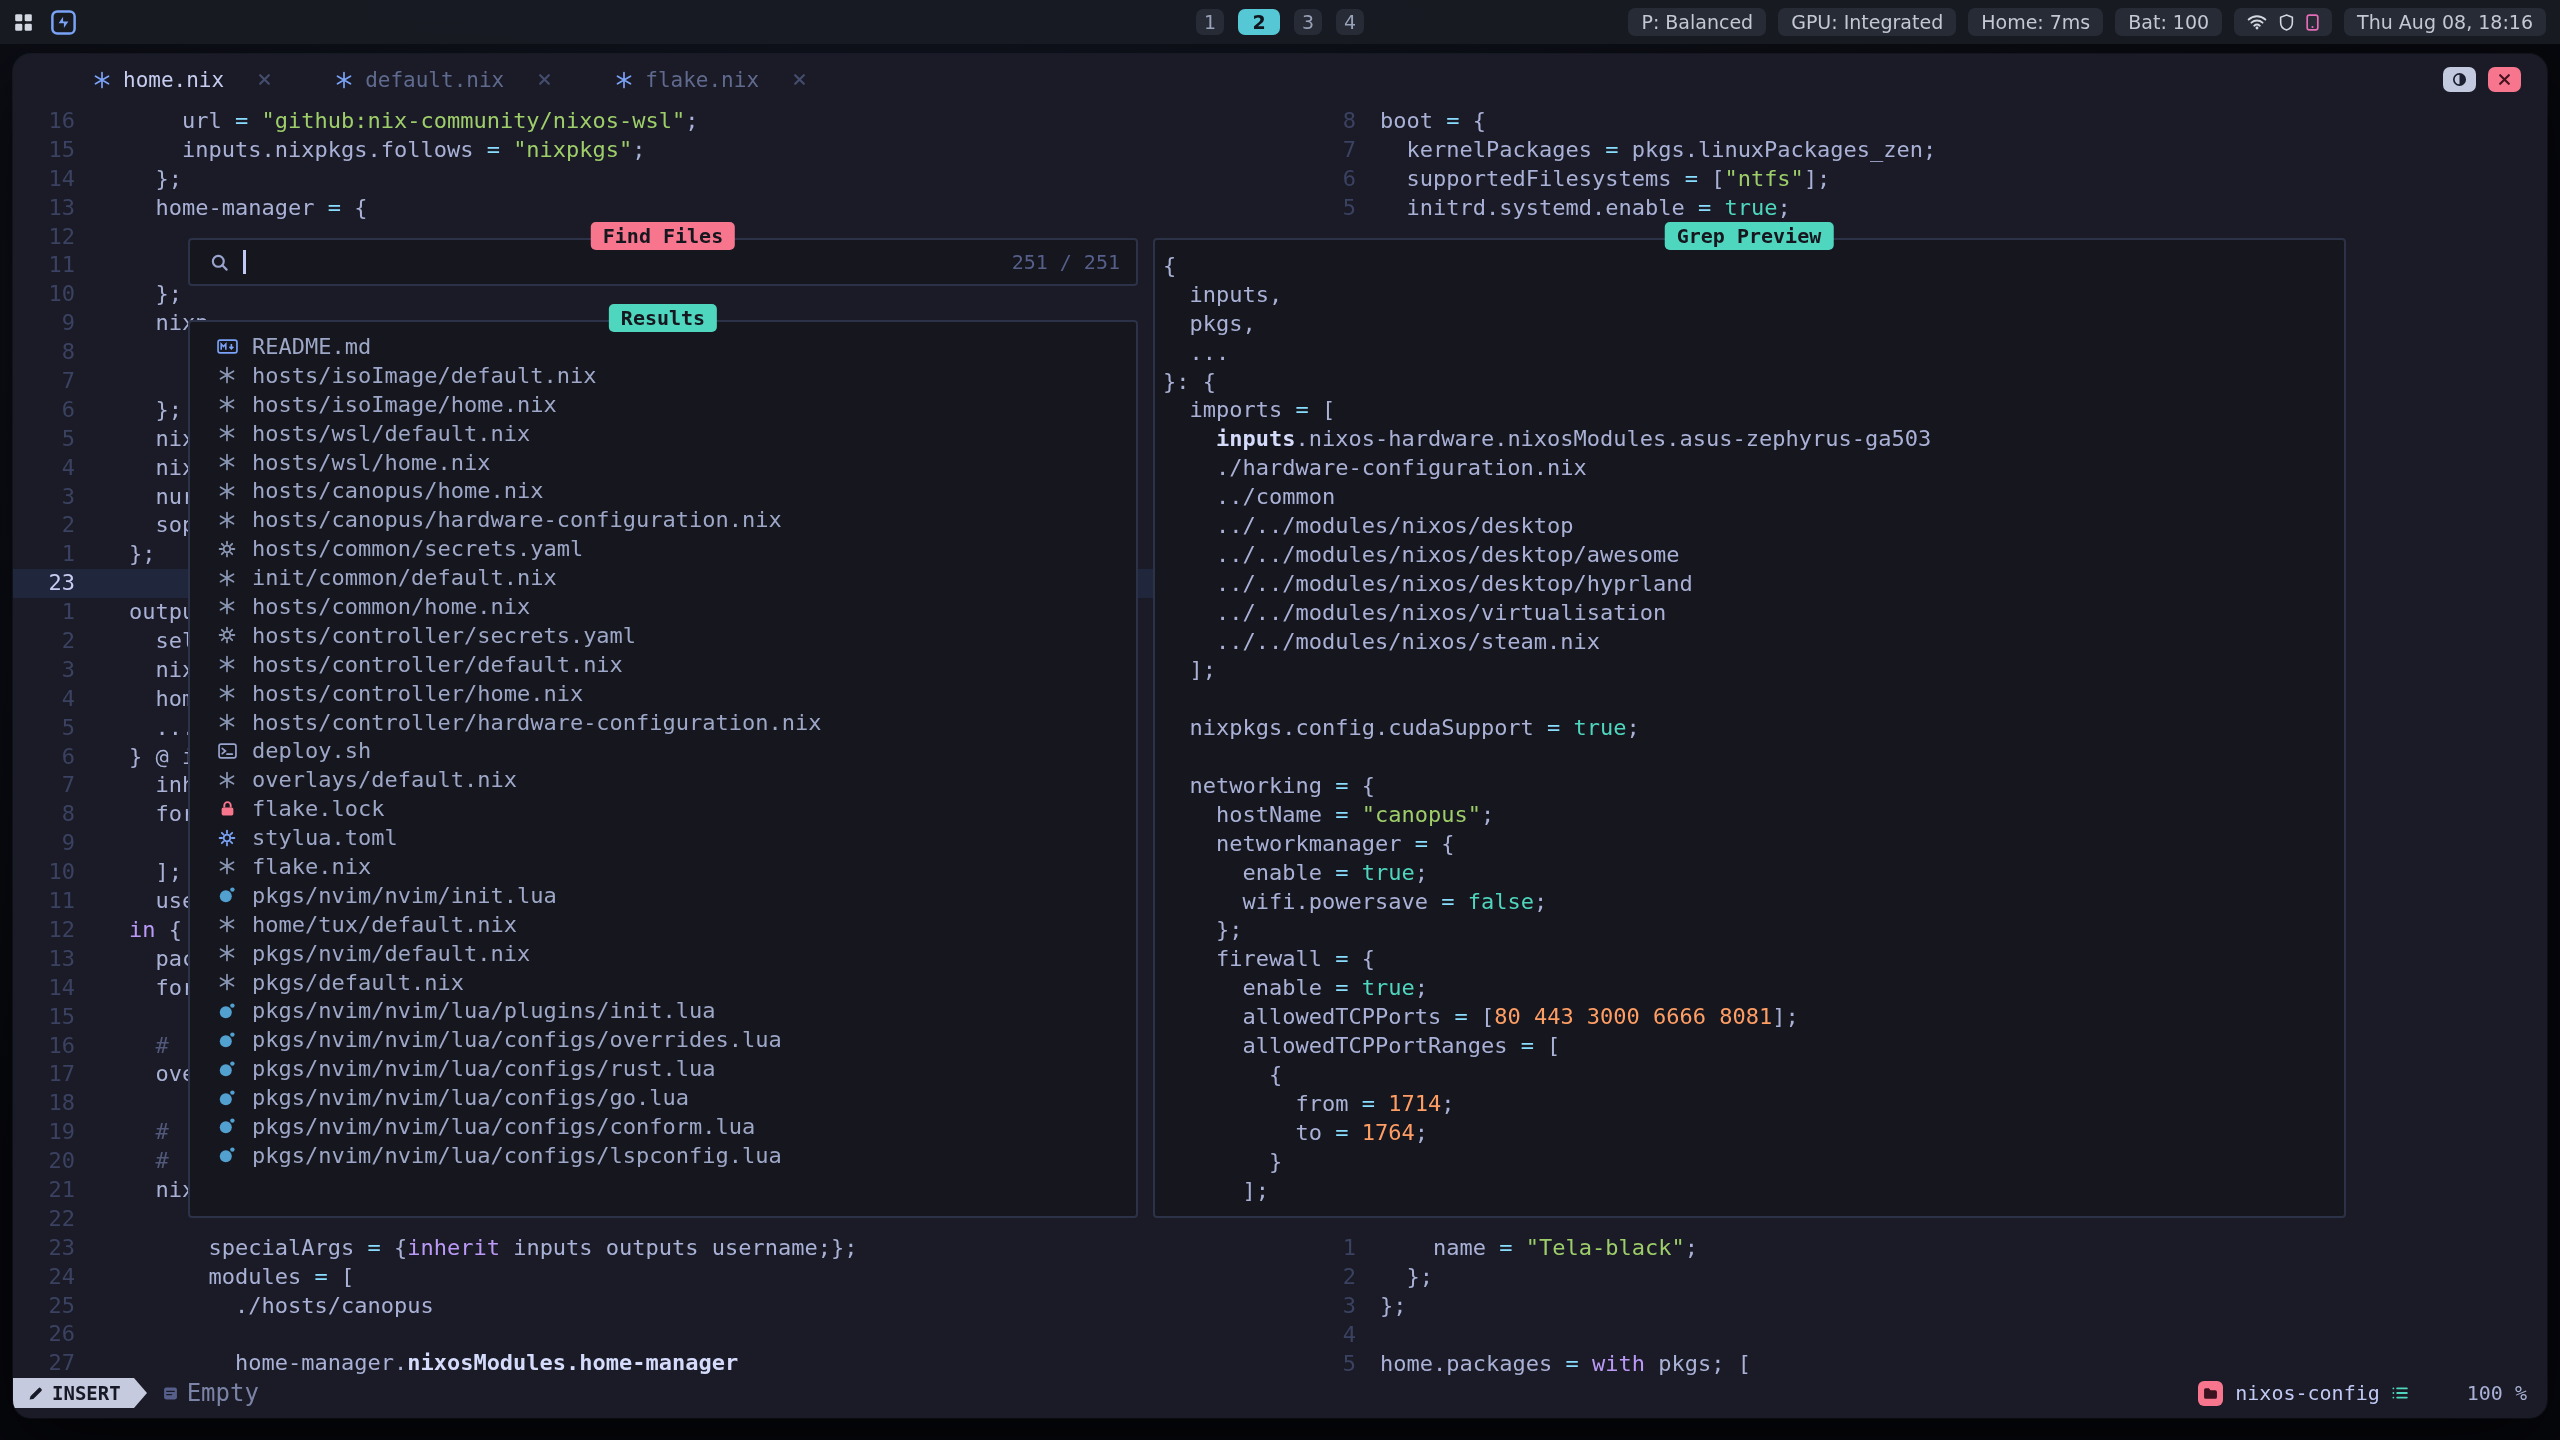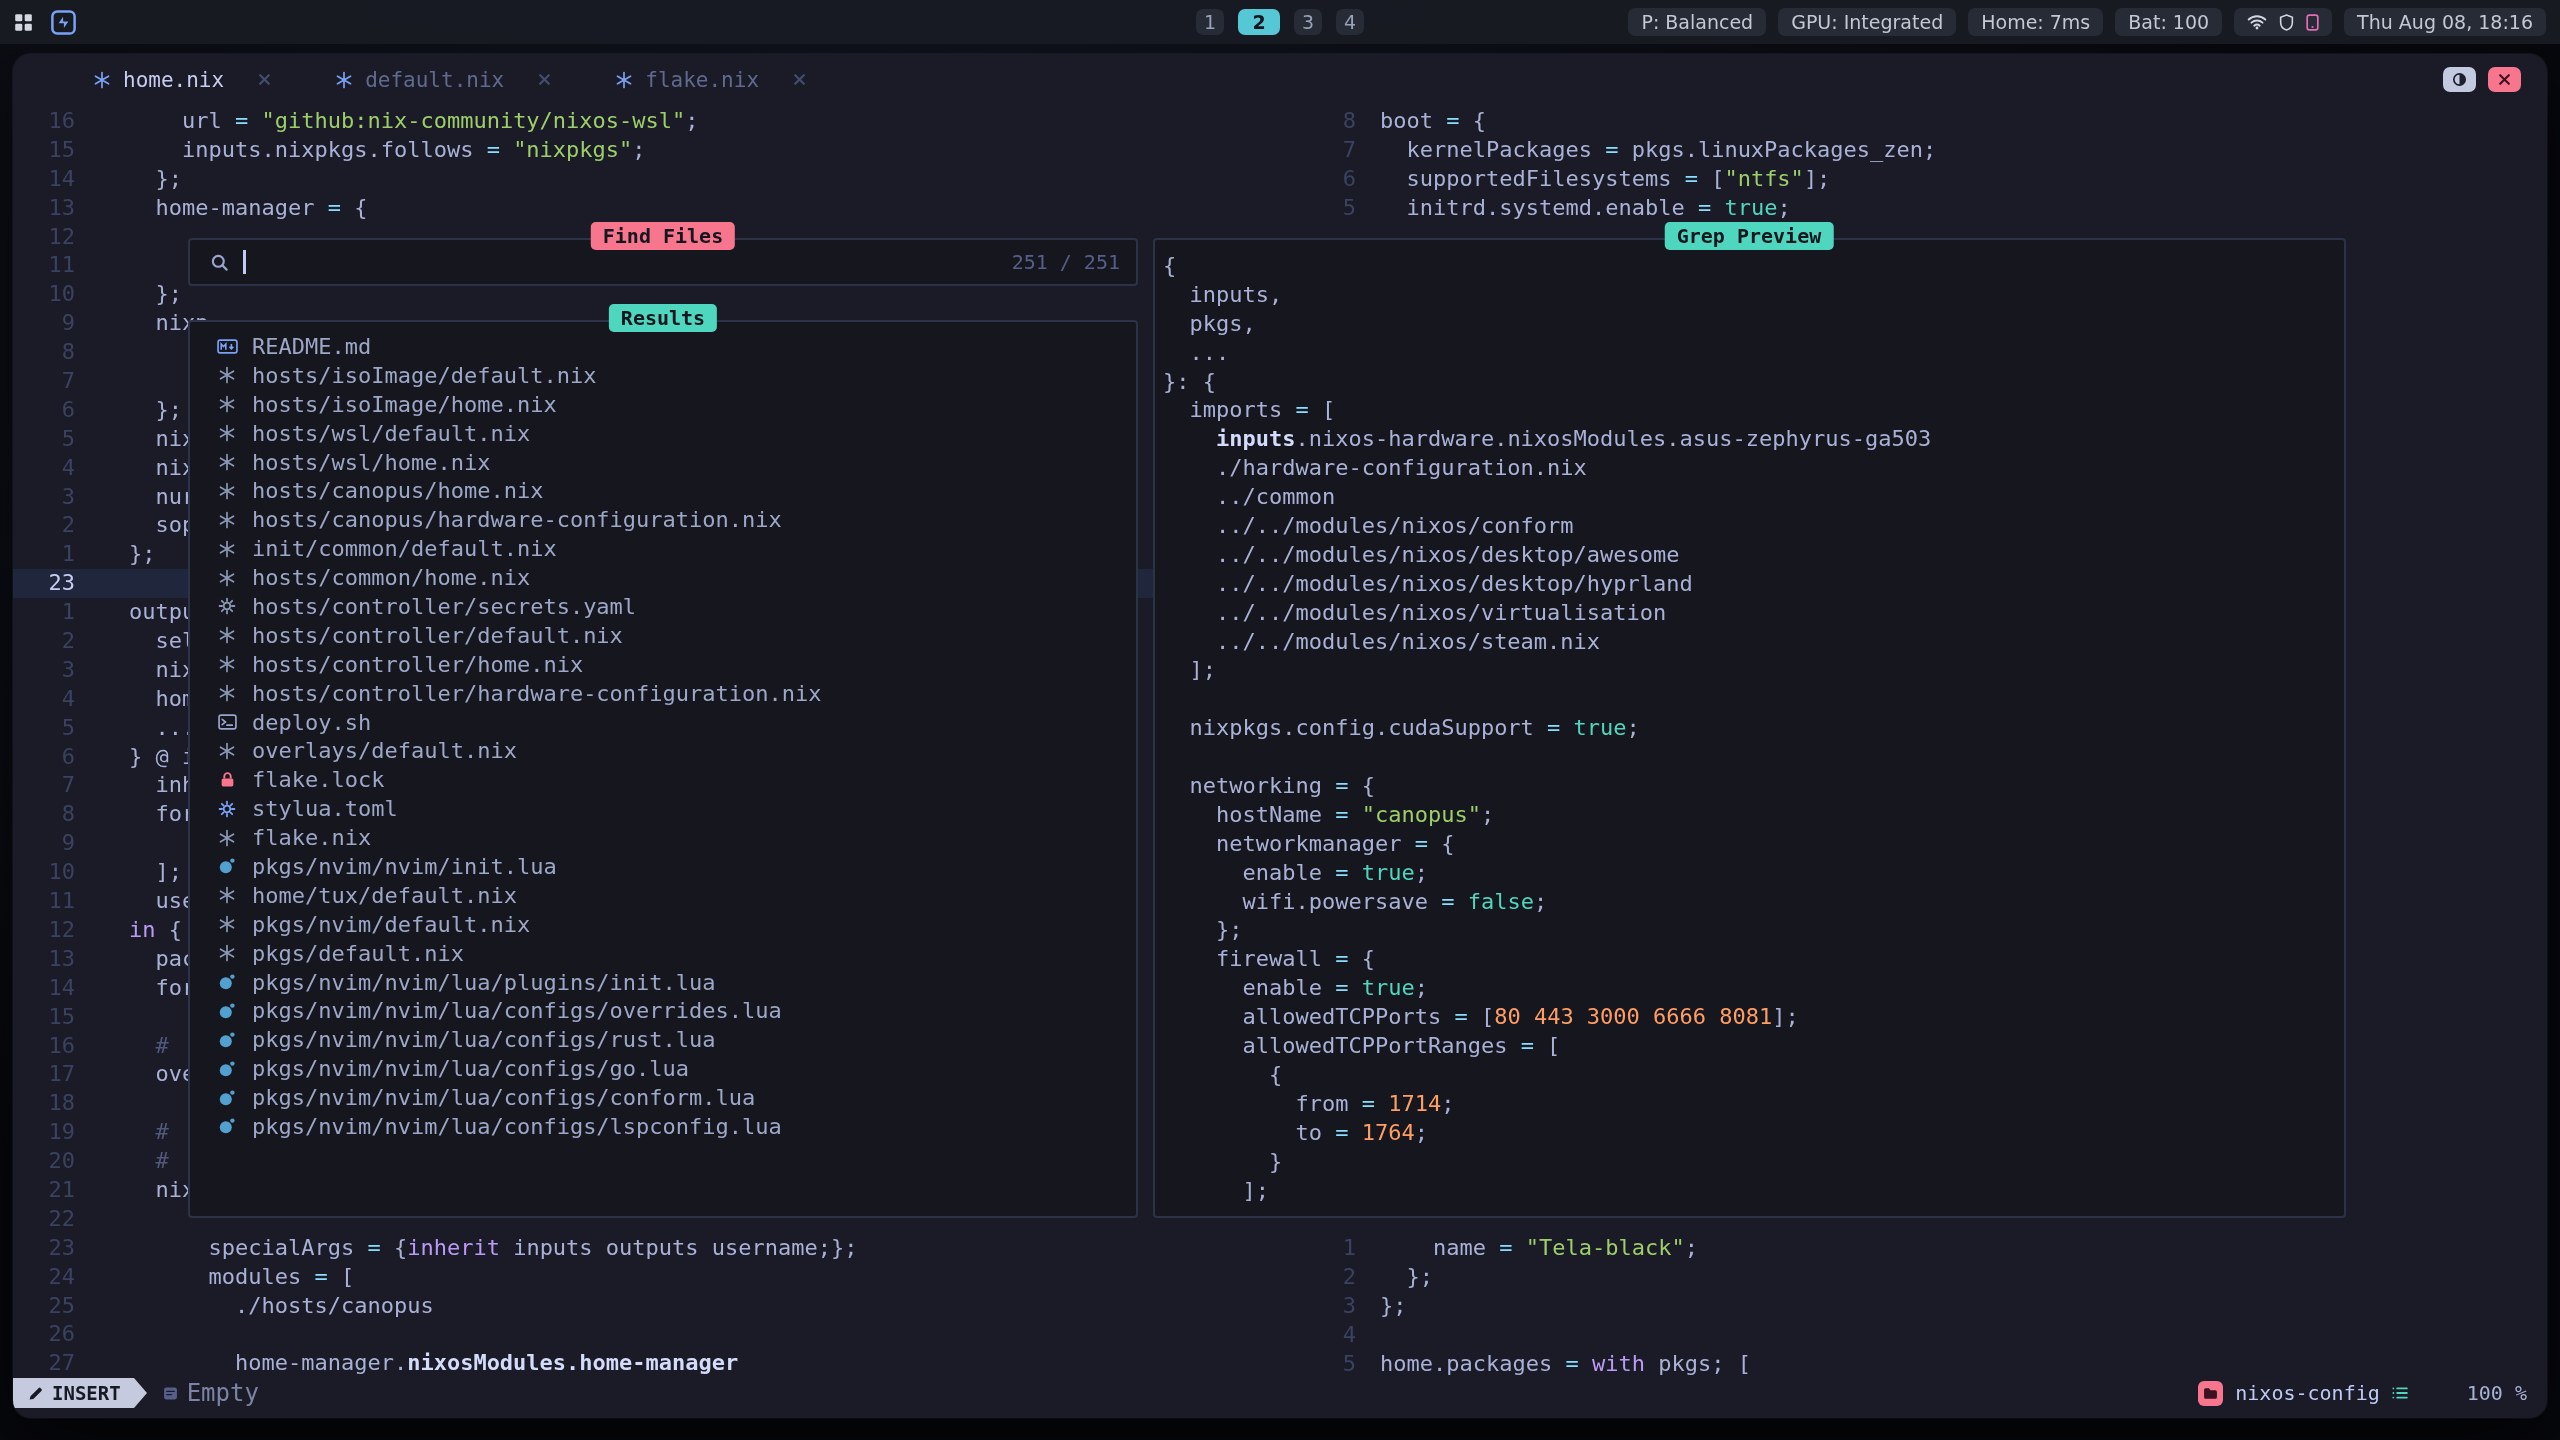--- a/index.html
+++ b/index.html
@@ -494,20 +494,26 @@
             <div class="rrow"><span class="ricon i-nix"><svg viewBox="0 0 18 18" width="18" height="18">
                   <g stroke="currentColor" stroke-width="1.7" stroke-linecap="round">
                     <path d="M9 1.5v15M2.5 5.25l13 7.5M2.5 12.75l13-7.5"></path>
                   </g>
                 </svg></span><span class="rname">hosts/canopus/home.nix</span></div>
             <div class="rrow"><span class="ricon i-nix"><svg viewBox="0 0 18 18" width="18" height="18">
                   <g stroke="currentColor" stroke-width="1.7" stroke-linecap="round">
                     <path d="M9 1.5v15M2.5 5.25l13 7.5M2.5 12.75l13-7.5"></path>
                   </g>
                 </svg></span><span class="rname">hosts/canopus/hardware-configuration.nix</span></div>
+            <div class="rrow"><span class="ricon i-yaml"><svg viewBox="0 0 18 18" width="18" height="18">
+                  <g stroke="currentColor" stroke-width="1.8" stroke-linecap="round">
+                    <path d="M9 1.6v2.5M9 13.9v2.5M1.6 9h2.5M13.9 9h2.5M3.8 3.8l1.8 1.8M12.4 12.4l1.8 1.8M14.2 3.8l-1.8 1.8M5.6 12.4l-1.8 1.8"></path>
+                  </g>
+                  <circle cx="9" cy="9" r="3.3" fill="none" stroke="currentColor" stroke-width="1.8"></circle>
+                </svg></span><span class="rname">hosts/common/secrets.yaml</span></div>
             <div class="rrow"><span class="ricon i-nix"><svg viewBox="0 0 18 18" width="18" height="18">
                   <g stroke="currentColor" stroke-width="1.7" stroke-linecap="round">
                     <path d="M9 1.5v15M2.5 5.25l13 7.5M2.5 12.75l13-7.5"></path>
                   </g>
                 </svg></span><span class="rname">init/common/default.nix</span></div>
             <div class="rrow"><span class="ricon i-nix"><svg viewBox="0 0 18 18" width="18" height="18">
                   <g stroke="currentColor" stroke-width="1.7" stroke-linecap="round">
                     <path d="M9 1.5v15M2.5 5.25l13 7.5M2.5 12.75l13-7.5"></path>
                   </g>
                 </svg></span><span class="rname">hosts/common/home.nix</span></div>
@@ -605,21 +611,21 @@
         <div id="preview">
             <div class="prow"><span class="c-fg">{</span></div>
             <div class="prow"><span class="c-fg">  inputs,</span></div>
             <div class="prow"><span class="c-fg">  pkgs,</span></div>
             <div class="prow"><span class="c-fg">  ...</span></div>
             <div class="prow"><span class="c-fg">}: {</span></div>
             <div class="prow"><span class="c-fg">  imports </span><span class="c-op">=</span><span class="c-fg"> [</span></div>
             <div class="prow"><span class="c-brt">    inputs</span><span class="c-fg">.nixos-hardware.nixosModules.asus-zephyrus-ga503</span></div>
             <div class="prow"><span class="c-fg">    ./hardware-configuration.nix</span></div>
             <div class="prow"><span class="c-fg">    ../common</span></div>
-            <div class="prow"><span class="c-fg">    ../../modules/nixos/conform</span></div>
+            <div class="prow"><span class="c-fg">    ../../modules/nixos/desktop</span></div>
             <div class="prow"><span class="c-fg">    ../../modules/nixos/desktop/awesome</span></div>
             <div class="prow"><span class="c-fg">    ../../modules/nixos/desktop/hyprland</span></div>
             <div class="prow"><span class="c-fg">    ../../modules/nixos/virtualisation</span></div>
             <div class="prow"><span class="c-fg">    ../../modules/nixos/steam.nix</span></div>
             <div class="prow"><span class="c-fg">  ];</span></div>
             <div class="prow"></div>
             <div class="prow"><span class="c-fg">  nixpkgs.config.cudaSupport </span><span class="c-op">=</span><span class="c-fg"> </span><span class="c-bool">true</span><span class="c-fg">;</span></div>
             <div class="prow"></div>
             <div class="prow"><span class="c-fg">  networking </span><span class="c-op">=</span><span class="c-fg"> {</span></div>
             <div class="prow"><span class="c-fg">    hostName </span><span class="c-op">=</span><span class="c-fg"> </span><span class="c-str">"canopus"</span><span class="c-fg">;</span></div>

